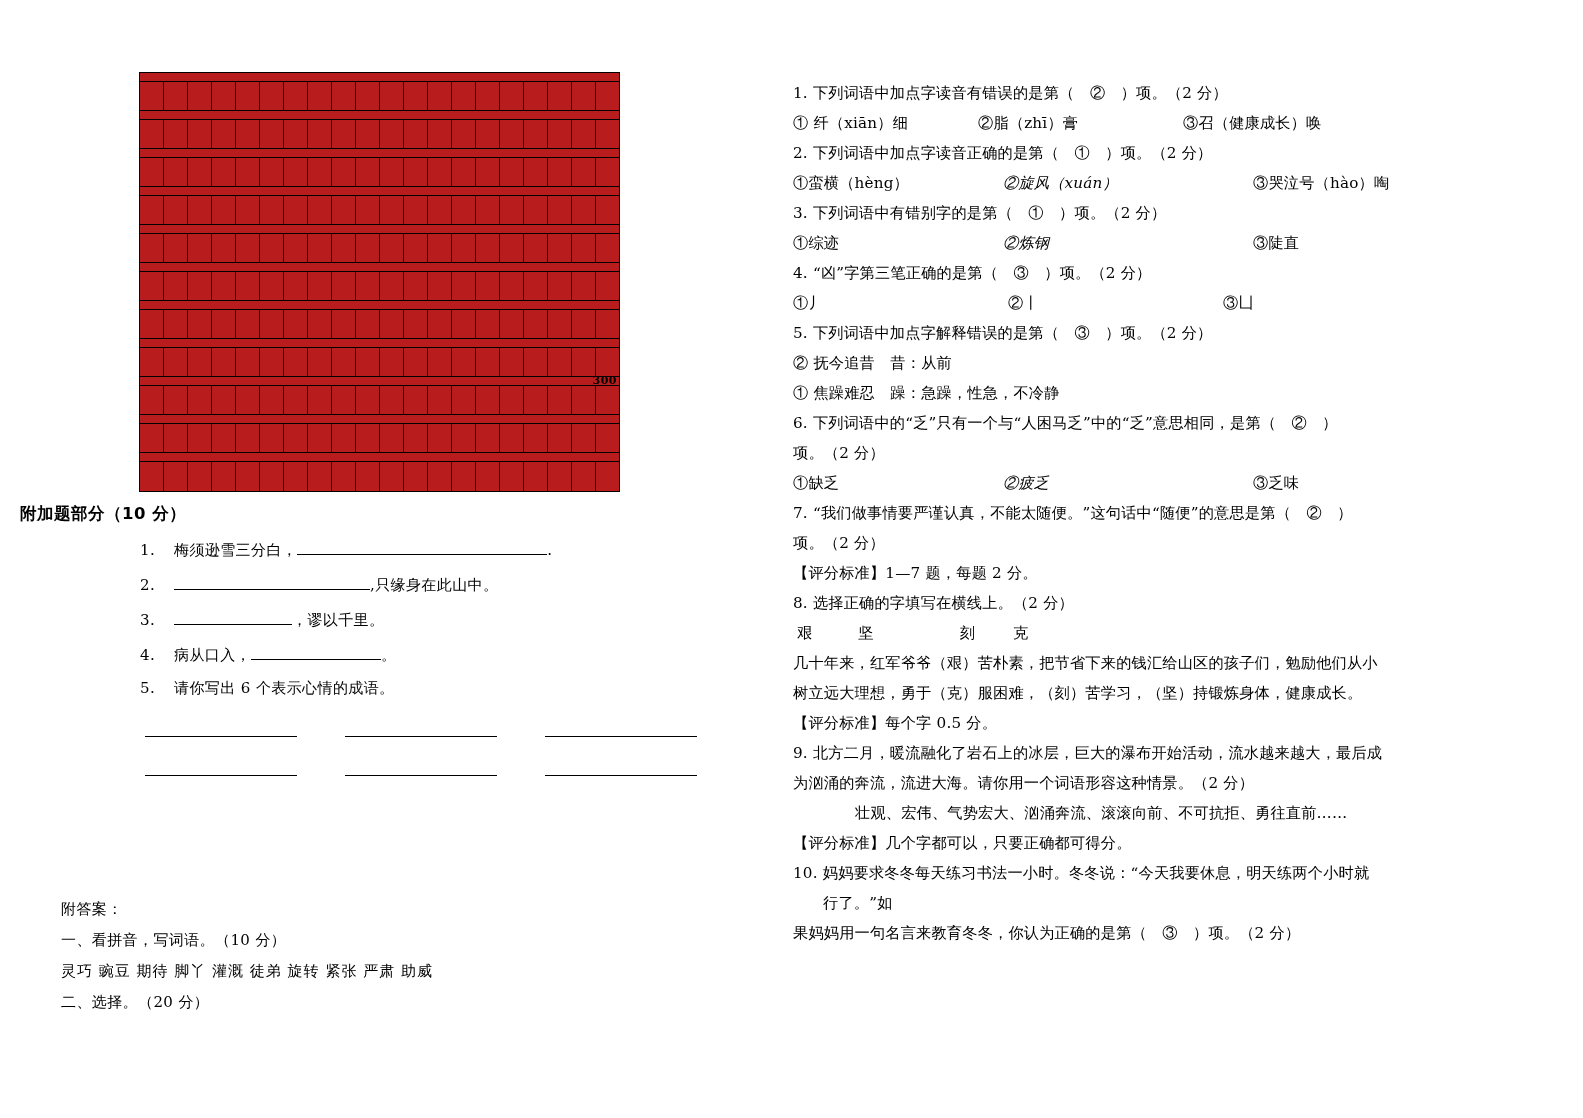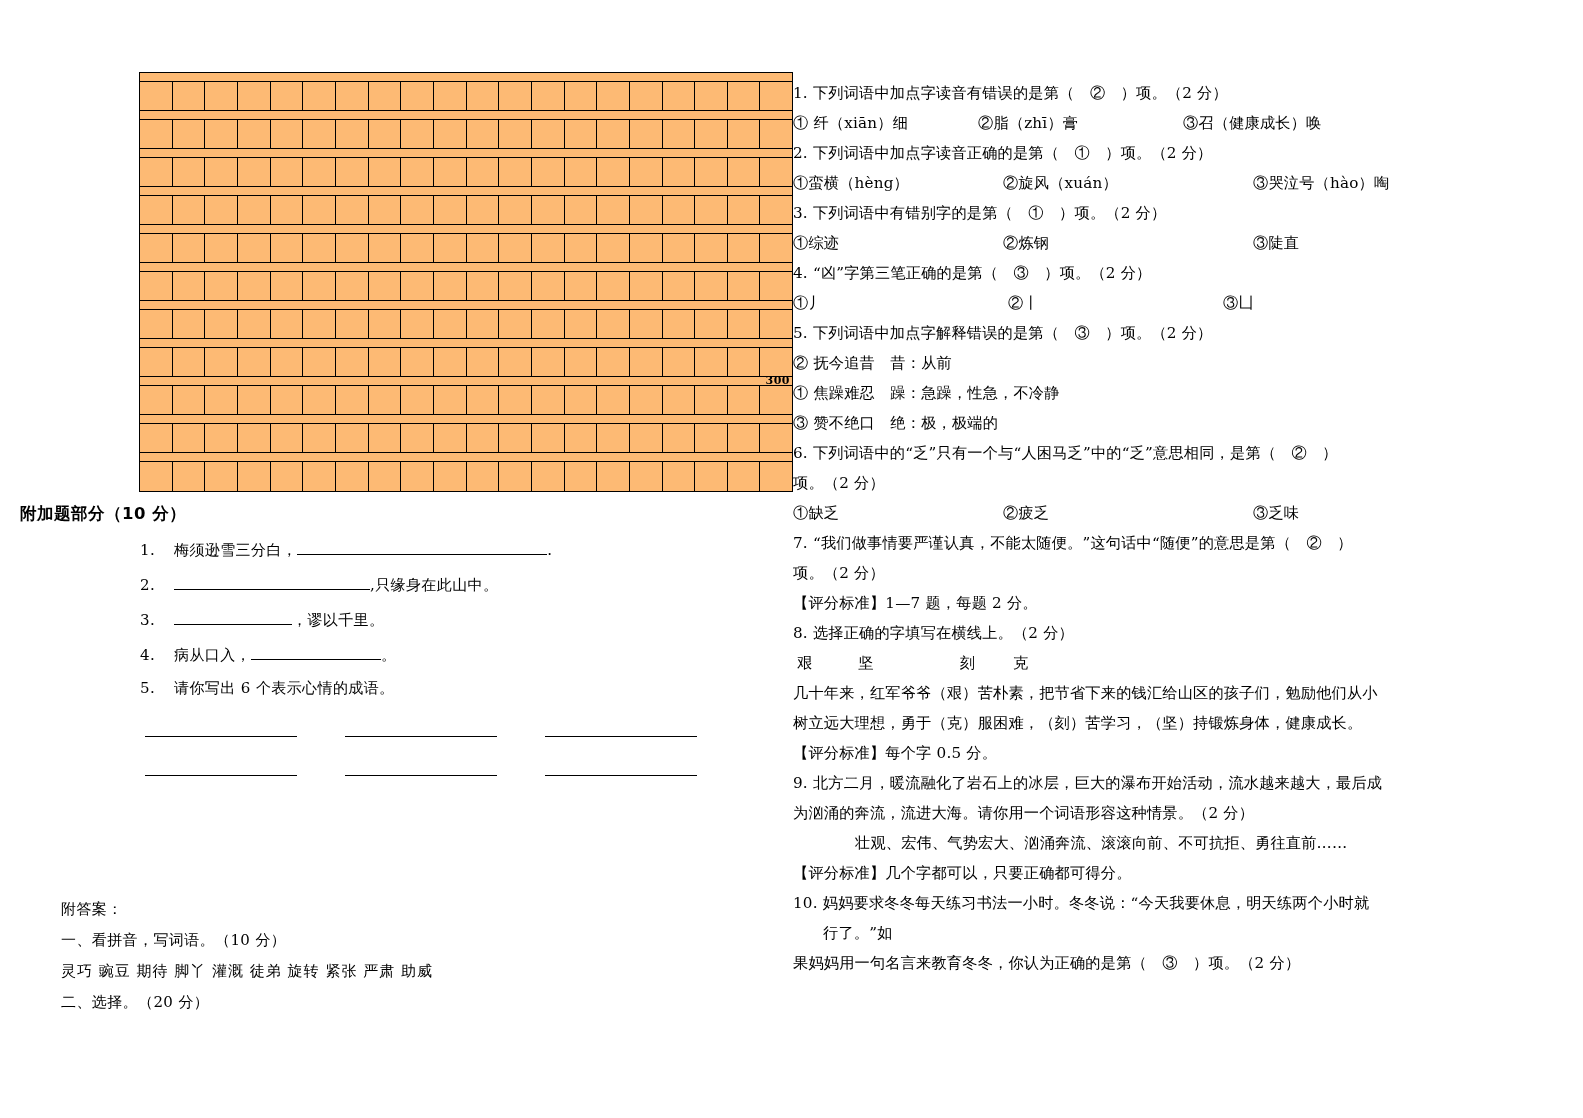--- a/index.html
+++ b/index.html
@@ -23,27 +23,27 @@
     top: 0;
     width: 770px;
     height: 1118px;
   }
 
   
   #composition-grid {
     position: absolute;
     left: 139px;
     top: 72px;
-    width: 654px;
+    width: 481px;
     border-left: 1.4px solid #000;
     border-right: 1.4px solid #000;
     border-top: 1.4px solid #000;
     border-bottom: 1.4px solid #000;
     box-sizing: border-box;
-    background: #fdba74;
+    background: #b91c1c;
   }
   .grid-thin-row {
     position: relative;
     height: 9px;
     border-bottom: 1.2px solid #000;
     box-sizing: border-box;
   }
   .grid-cell-row {
     display: flex;
     height: 29px;
@@ -144,21 +144,21 @@
     font-size: 15.2px;
     line-height: 30px;
     letter-spacing: 0.2px;
   }
   .q-line { white-space: nowrap; }
   .opt-line { display: flex; white-space: nowrap; }
   .opt-a { flex: none; }
   .opt-3col .opt-a { width: 185px; }
   .opt-3col .opt-b { width: 205px; }
   .opt-wide .opt-a { width: 210px; }
-  .opt-wide .opt-b { width: 250px; }
+  .opt-wide .opt-b { width: 250px; font-style: italic; }
   .opt-stroke .opt-a { width: 215px; }
   .opt-stroke .opt-b { width: 215px; }
   .sub-line { padding-left: 30px; }
   .indent-line { padding-left: 62px; }
   .char-choice { letter-spacing: 0.5px; padding-left: 4px; }
   .char-choice span { display: inline-block; }
 </style>
 </head>
 <body>
 
@@ -511,21 +511,20 @@
       <span class="opt-a">①丿</span>
       <span class="opt-b">②丨</span>
       <span class="opt-c">③凵</span>
     </div>
   </div>
 
   <div>
     <div class="q-line">5. 下列词语中加点字解释错误的是第（　③　）项。（2 分）</div>
     <div class="q-line">② 抚今追昔　昔：从前</div>
     <div class="q-line">① 焦躁难忍　躁：急躁，性急，不冷静</div>
-    <div class="q-line">③ 赞不绝口　绝：极，极端的</div>
   </div>
 
   <div>
     <div class="q-line">6. 下列词语中的“乏”只有一个与“人困马乏”中的“乏”意思相同，是第（　②　）</div>
     <div class="q-line">项。（2 分）</div>
     <div class="opt-line opt-wide">
       <span class="opt-a">①缺乏</span>
       <span class="opt-b">②疲乏</span>
       <span class="opt-c">③乏味</span>
     </div>

